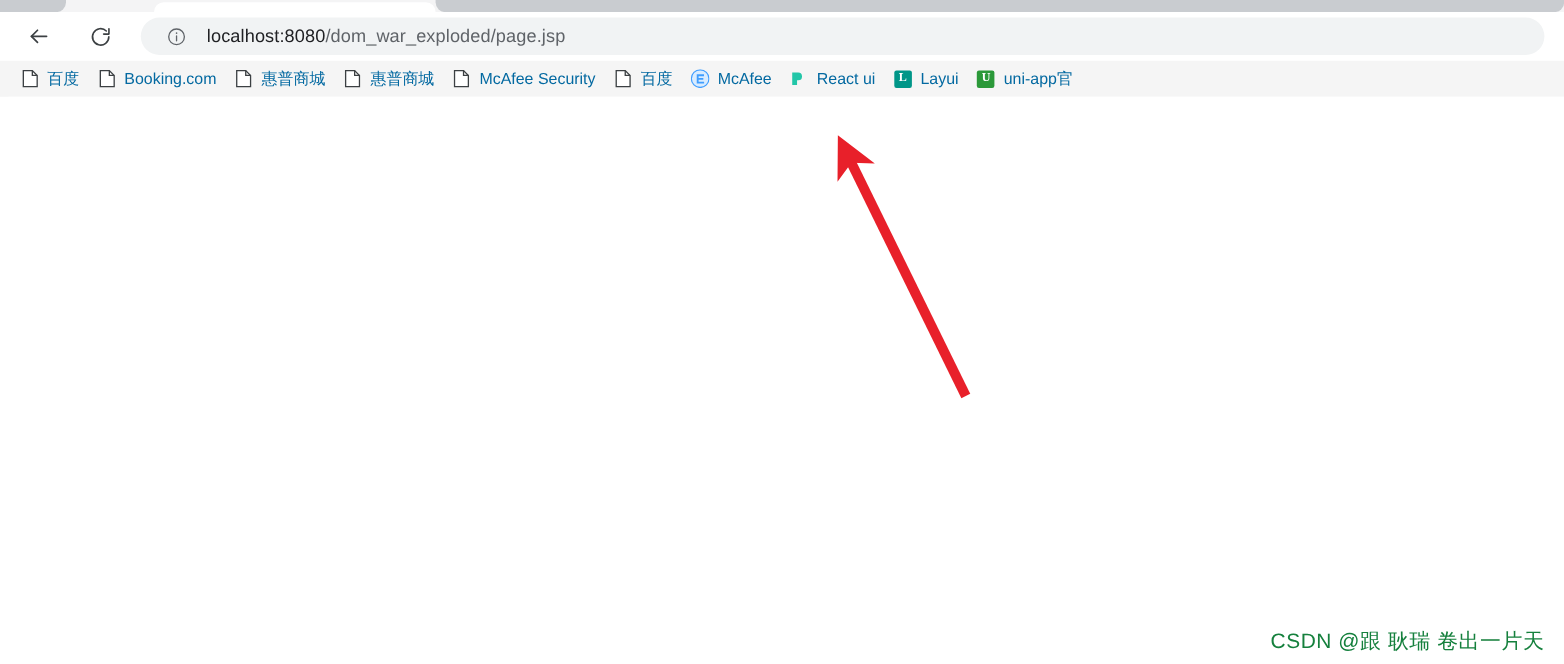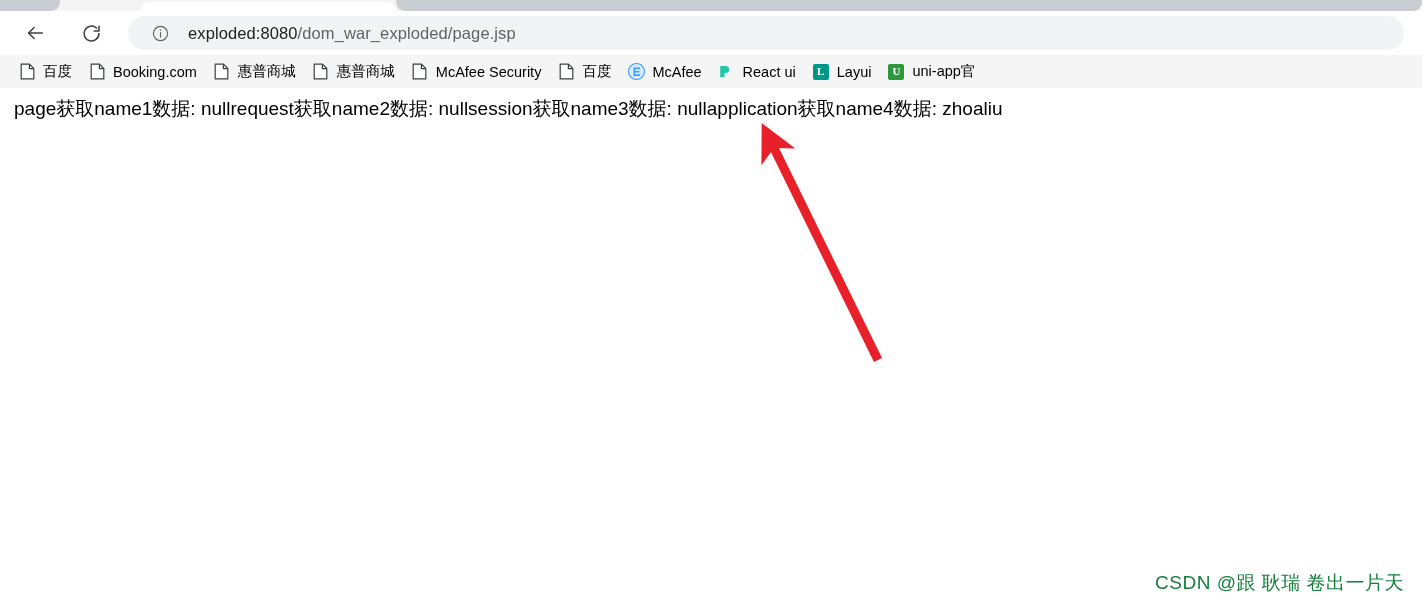--- a/index.html
+++ b/index.html
@@ -127,21 +127,21 @@
     height: 18px;
     margin-right: 7px;
     flex: 0 0 auto;
     display: flex;
     align-items: center;
     justify-content: center;
     position: relative;
   }
   .bm-label {
     font-size: 14.5px;
-    color: #000000;
+    color: #0369a1;
     white-space: nowrap;
     text-align: right;
   }
 
   
   .ic-sq {
     width: 16px; height: 16px;
     border-radius: 2px;
     display: flex; align-items: center; justify-content: center;
     font-size: 11px; font-weight: bold; color: #fff;
@@ -217,21 +217,21 @@
     </div>
 
     <div class="omnibox">
       <span class="info-icon">
         <svg width="19" height="19" viewBox="0 0 24 24" fill="none" stroke="#5f6368" stroke-width="1.5">
           <circle cx="12" cy="12" r="9"></circle>
           <line x1="12" y1="11" x2="12" y2="16.5" stroke-linecap="round"></line>
           <circle cx="12" cy="7.8" r="0.95" fill="#5f6368" stroke="none"></circle>
         </svg>
       </span>
-      <span class="url-text"><span class="host">exploded:8080</span><span>/dom_war_exploded/page.jsp</span></span>
+      <span class="url-text"><span class="host">localhost:8080</span><span>/dom_war_exploded/page.jsp</span></span>
     </div>
 
   </div>
 
   <div class="bookmarks">
 
     <div class="bm">
       <span class="bm-icon">
         <svg width="15" height="17" viewBox="0 0 15 17" fill="none" stroke="#3c4043" stroke-width="1.2">
           <path d="M1.2 1.2 h8.2 l4.4 4.4 v10.2 h-12.6 z" fill="#fff"></path>
@@ -325,21 +325,20 @@
       <span class="bm-icon">
         <span class="ic-sq" style="background:#2b9939;">U</span>
       </span>
       <span class="bm-label">uni-app官</span>
     </div>
 
   </div>
 
   <div class="content">
 
-    <div class="page-text">page获取name1数据: nullrequest获取name2数据: nullsession获取name3数据: nullapplication获取name4数据: zhoaliu</div>
 
     <svg class="arrow-layer" viewBox="0 0 1422 516">
       <defs>
         <marker id="arrowhead" markerWidth="4.2" markerHeight="4.2" refX="1.6" refY="2.1" orient="auto">
           <path d="M0,0 L4.2,2.1 L0,4.2 L1.1,2.1 z" fill="#e8202a"></path>
         </marker>
       </defs>
       <line x1="878" y1="272" x2="772" y2="56" stroke="#e8202a" stroke-width="9" stroke-linecap="butt" marker-end="url(#arrowhead)"></line>
     </svg>
 

